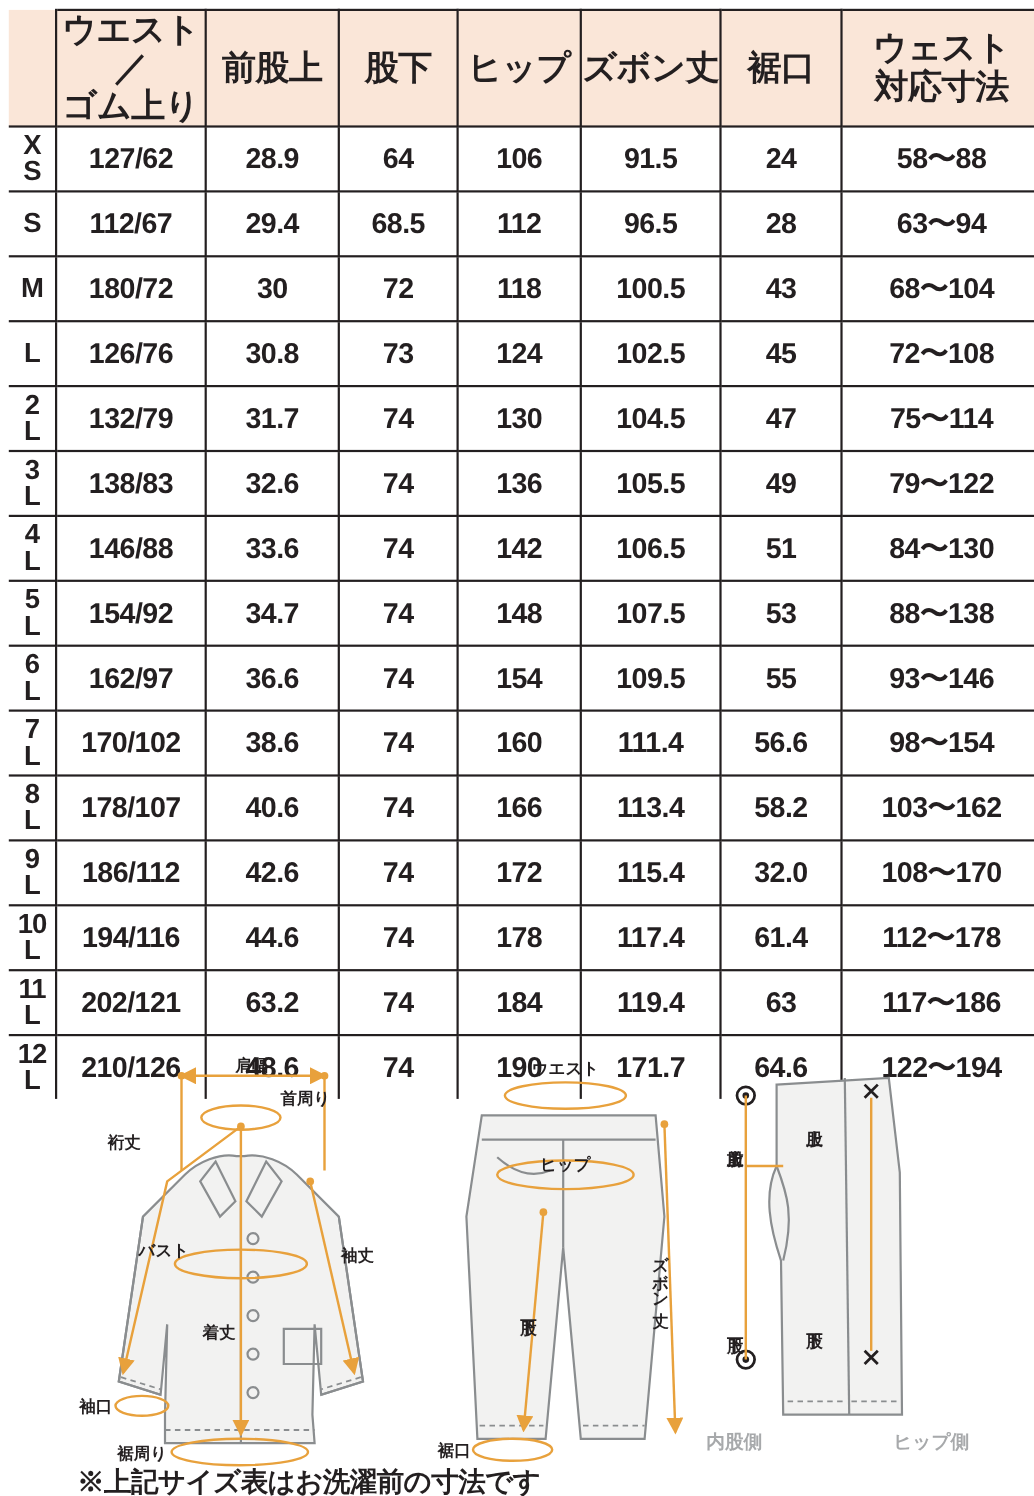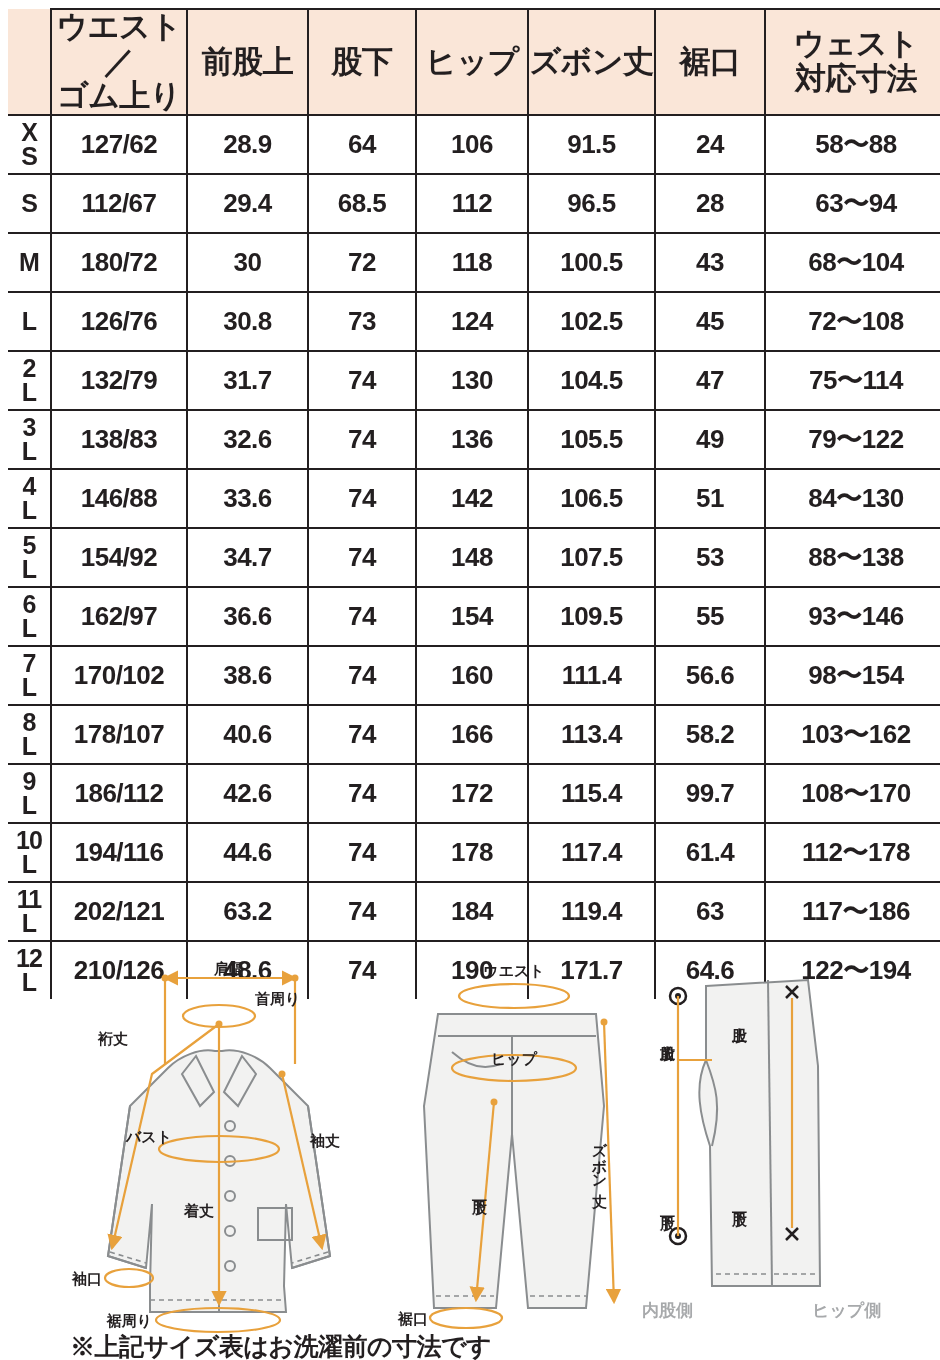--- a/index.html
+++ b/index.html
@@ -269,21 +269,21 @@
       <tr>
         <th class="sizecell">
           <span class="stack">9</span>
           <span class="stack">L</span>
         </th>
         <td>186/112</td>
         <td>42.6</td>
         <td>74</td>
         <td>172</td>
         <td>115.4</td>
-        <td>99.7</td>
+        <td>32.0</td>
         <td>108〜170</td>
       </tr>
       <tr>
         <th class="sizecell">
           <span class="stack">10</span>
           <span class="stack">L</span>
         </th>
         <td>194/116</td>
         <td>44.6</td>
         <td>74</td>

